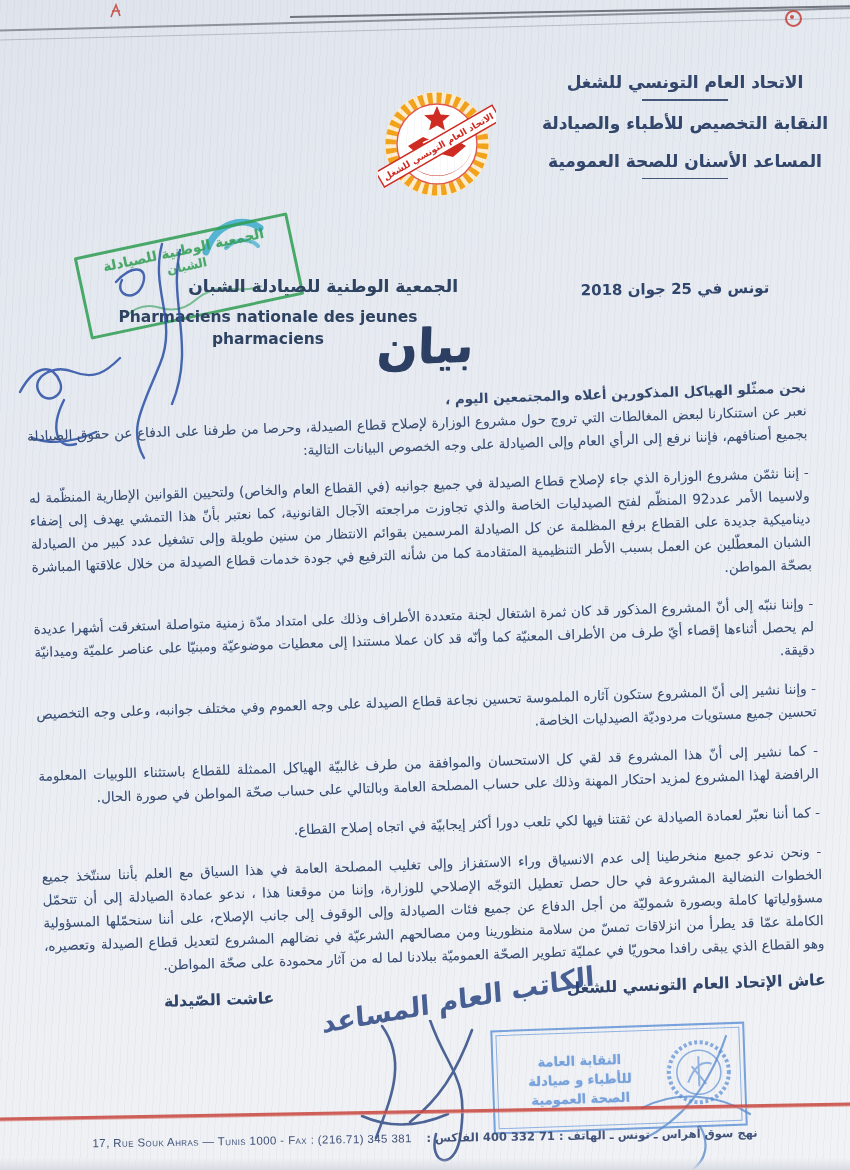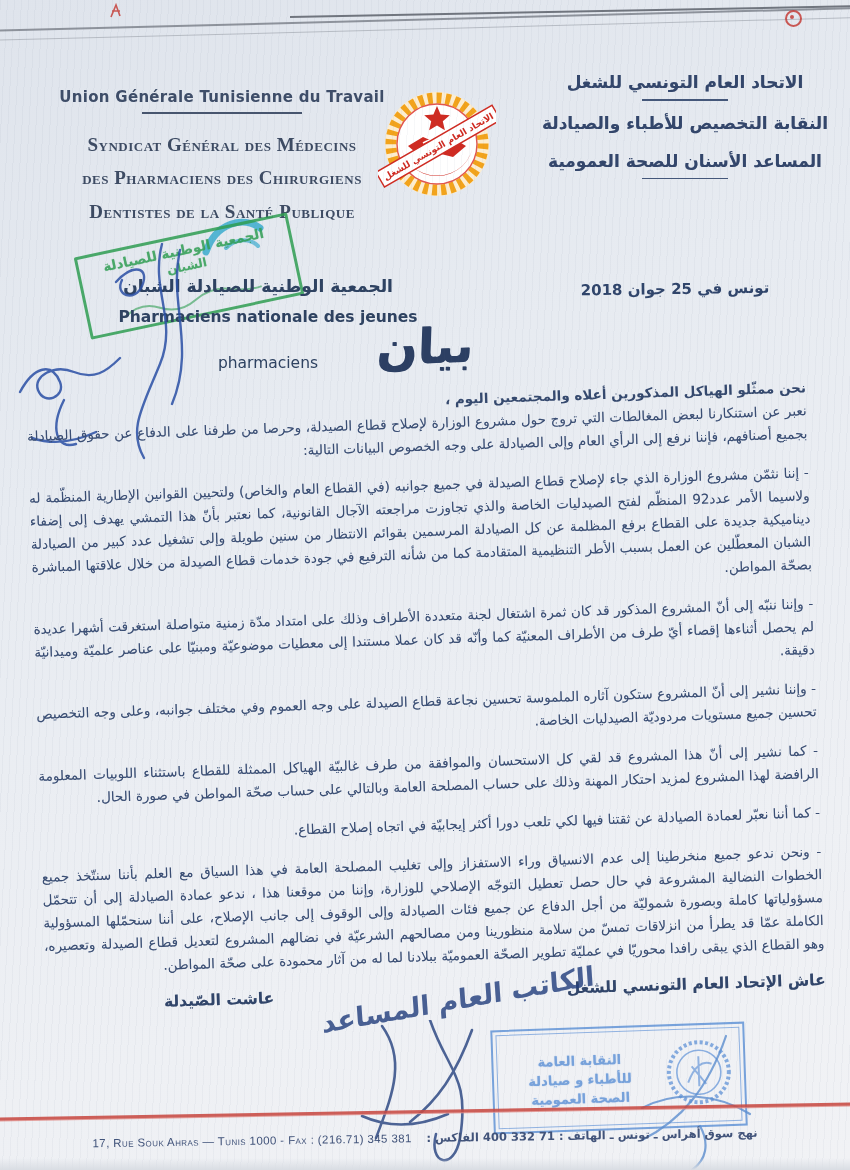--- a/index.html
+++ b/index.html
@@ -35,26 +35,26 @@
   .logo-wrap{position:absolute;left:378px;top:84px;width:118px;height:128px;}
   
   .assoc{position:absolute;left:28px;top:224px;width:430px;}
   .teal-logo{position:absolute;left:172px;top:-10px;}
   .green-stamp{position:absolute;left:52px;top:10px;width:218px;height:84px;
     border:3.5px solid #2f9e52;border-radius:2px;transform:rotate(-12deg);opacity:.85;
     text-align:center;direction:rtl;padding-top:4px;box-sizing:border-box;}
   .green-stamp .gs1{font-size:13.5px;font-weight:bold;color:#2f9e52;text-shadow:0 0 1px #2f9e5288;}
   .green-stamp .gs2{font-size:12px;font-weight:bold;color:#2f9e52;margin-top:2px;text-shadow:0 0 1px #2f9e5288;}
   .green-squig{position:absolute;left:30px;top:52px;}
-  .assoc-ar{position:absolute;left:30px;top:52px;width:400px;text-align:center;direction:rtl;
+  .assoc-ar{position:absolute;left:30px;top:52px;width:400px;direction:rtl;
     font-size:17px;font-weight:bold;color:#2e4261;text-shadow:0 0 .6px #2e426155;}
   .assoc-fr1{position:absolute;left:60px;top:84px;width:360px;text-align:center;
     font-size:15.5px;font-weight:bold;color:#2e4261;}
   .assoc-fr2{position:absolute;left:60px;top:106px;width:360px;text-align:center;
-    font-size:15.5px;font-weight:normal;color:#2e4261;margin-top:24px;}
+    font-size:15.5px;font-weight:bold;color:#2e4261;}
   .sig-left{position:absolute;left:-16px;top:18px;}
   
   .date-line{position:absolute;left:545px;top:280px;width:260px;text-align:center;direction:rtl;
     font-size:15px;font-weight:bold;color:#30456b;transform:rotate(-.8deg);}
   .doc-title{position:absolute;left:0;right:0;top:318px;text-align:center;direction:rtl;
     font-size:48px;font-weight:bold;color:#2c3f63;transform:rotate(-2deg) skewX(-4deg);
     text-shadow:.6px .4px 0 #2c3f63;}
   
   .body-block{position:absolute;left:36px;top:392px;width:780px;direction:rtl;
     transform:rotate(-1.9deg);}
@@ -93,27 +93,20 @@
 <div class="page">
 
   <div class="scanline a"></div>
   <div class="scanline b"></div>
   <div class="scanline c"></div>
   <svg class="mark-tl" width="16" height="16" viewBox="0 0 16 16">
     <path d="M3,14 L8,2 L12,13 M4,8 h8" stroke="#c3342e" stroke-width="1.6" fill="none" opacity=".8"></path>
   </svg>
   <div class="mark-tr"></div>
 
-  <div class="hdr-left">
-    <div class="union-line">Union Générale Tunisienne du Travail</div>
-    <div class="union-rule"></div>
-    <div class="synd">Syndicat Général des Médecins</div>
-    <div class="synd">des Pharmaciens des Chirurgiens</div>
-    <div class="synd">Dentistes de la Santé Publique</div>
-  </div>
 
   <div class="logo-wrap">
     <svg width="118" height="128" viewBox="0 0 118 128">
       <circle cx="59" cy="60" r="52" fill="#fcedd0"></circle>
       <circle cx="59" cy="60" r="46" fill="none" stroke="#f2a31b" stroke-width="11" stroke-dasharray="5 4"></circle>
       <circle cx="59" cy="60" r="40" fill="#ffffff" stroke="#e2564e" stroke-width="1.4"></circle>
       <path d="M23,58 a36,34 0 1 0 72,0 a30,28 0 1 1 -72,0 z" fill="#cf2b22"></path>
       <path d="M59,22 l3.6,8.4 9.2,.8 -7,6.1 2.1,9 -7.9,-4.8 -7.9,4.8 2.1,-9 -7,-6.1 9.2,-.8 z" fill="#cf2b22"></path>
       <path d="M30,62 l15,-9 14,6 14,-6 15,9 -13,11 -16,-4 -16,4 z" fill="#cf2b22"></path>
       <path d="M45,59 q14,-8 28,0" stroke="#ffffff" stroke-width="1.6" fill="none"></path>

